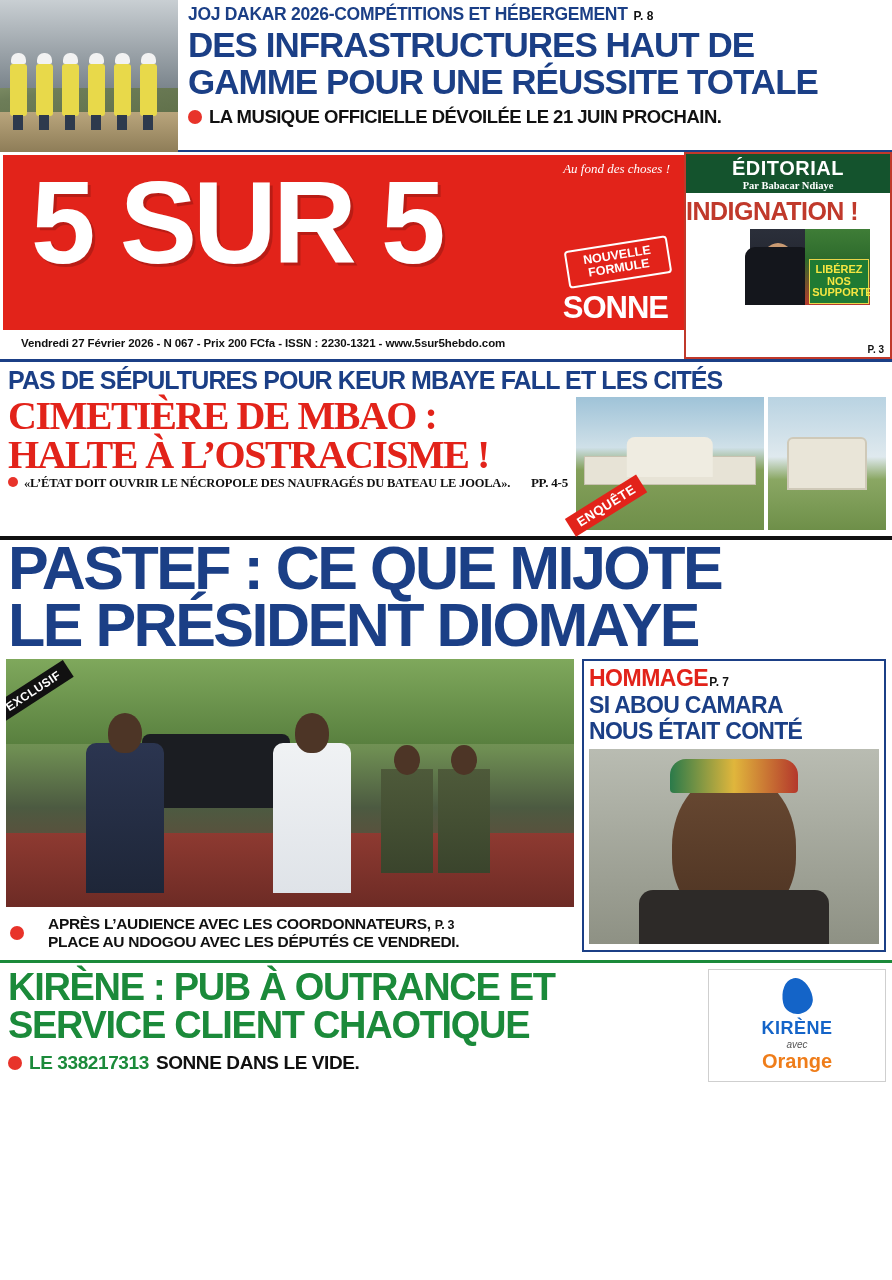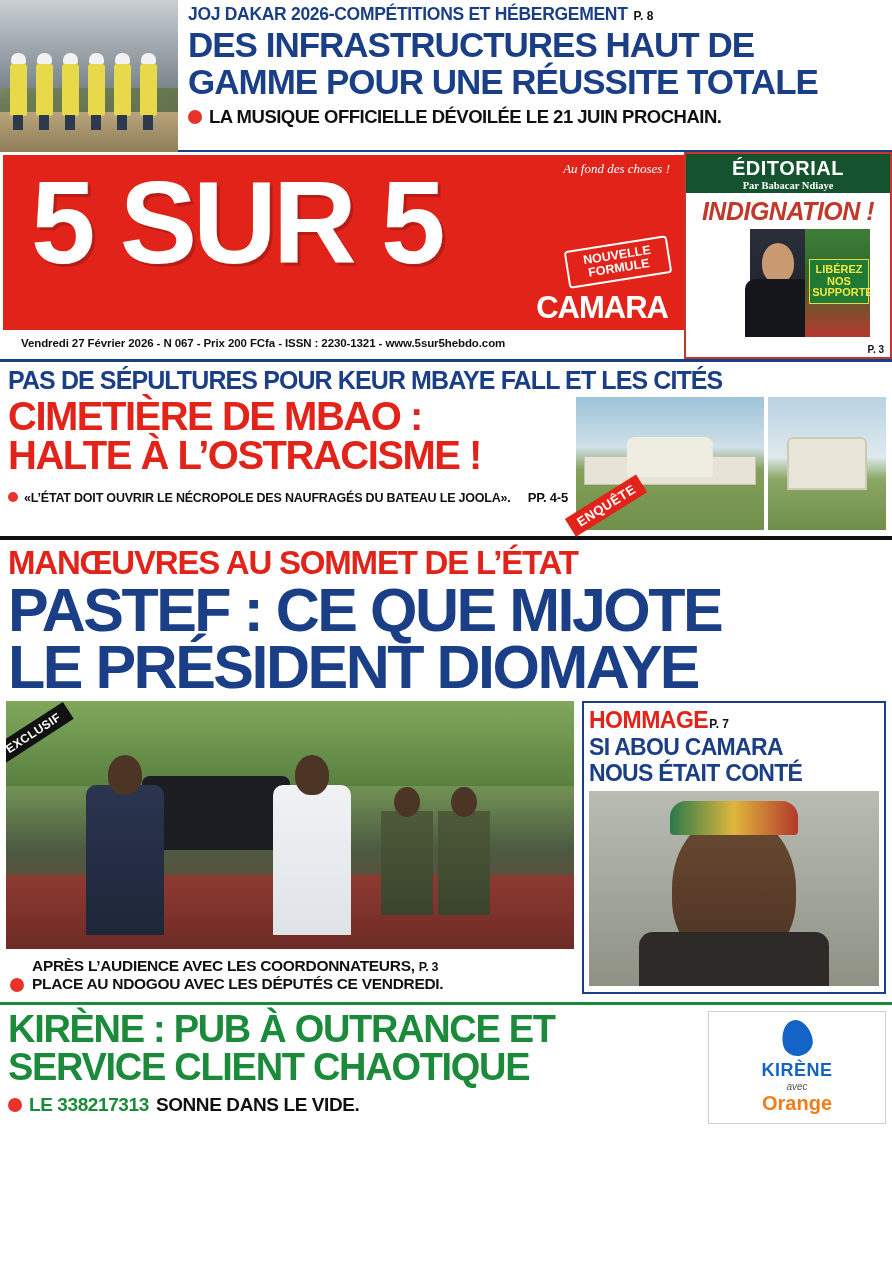--- a/index.html
+++ b/index.html
@@ -91,25 +91,25 @@
   }
   .edito-box {
     width: 208px; border: 2px solid #c0392b; background: #fff; position: relative;
   }
   .edito-head {
     background: #14532d; color: #fff; text-align: center; padding: 3px 0 2px;
   }
   .edito-title { font-weight: bold; font-size: 20px; letter-spacing: 0.5px; }
   .edito-by { font-family: "Liberation Serif", serif; font-weight: bold; font-size: 10.5px; }
   .indignation {
-    color: #c0392b; font-weight: bold; font-size: 25px; text-align: center;
-    letter-spacing: -0.5px; margin: 4px 0 3px; font-style: italic;
+    color: #c0392b; font-weight: bold; font-size: 25px; text-align: left;
+    letter-spacing: -0.5px; margin: 4px 0 3px;
   }
   .edito-photo {
-    margin: 0 20px; height: 108px; display: flex; position: relative; overflow: hidden; padding-left: 44px;
+    margin: 0 20px; height: 76px; display: flex; position: relative; overflow: hidden; padding-left: 44px;
   }
   .ep-left {
     width: 46%; background: linear-gradient(180deg,#2b2f3a 0%,#1a1d26 100%);
     position: relative;
   }
   .ep-left .face {
     position: absolute; left: 50%; top: 14px; transform: translateX(-50%);
     width: 32px; height: 40px; border-radius: 50% 50% 45% 45%; background: #c99a72;
   }
   .ep-left .body {
@@ -129,31 +129,31 @@
     position: absolute; right: 6px; bottom: 2px; font-weight: bold; font-size: 10px; color: #111;
   }
 
   
   .sec2 { border-top: 3px solid #1b3f86; padding-top: 2px; }
   .sec2-kicker {
     color: #1b3f86; font-weight: bold; font-size: 25px; letter-spacing: -0.9px;
     padding: 2px 6px 0 8px; white-space: nowrap;
   }
   .sec2-body { display: flex; gap: 8px; padding: 2px 6px 0 8px; }
-  .sec2-left { flex: 1; }
+  .sec2-left { flex: 1; font-family: Liberation Serif, serif; }
   .sec2-h1 {
     color: #e2231a; font-weight: bold; font-size: 40px; line-height: 0.97;
     letter-spacing: -1.5px;
   }
   .sec2-h2 {
     color: #e2231a; font-weight: bold; font-size: 40px; line-height: 0.97;
     letter-spacing: -1.5px;
   }
   .sec2-sub {
-    display: flex; align-items: baseline; gap: 6px; margin-top: 15px;
+    display: flex; align-items: baseline; gap: 6px; margin-top: 0;
     font-weight: bold; font-size: 12.5px; color: #111; letter-spacing: -0.2px;
   }
   .sec2-sub .pp { margin-left: auto; font-size: 13px; }
   .sec2-right { width: 310px; position: relative; display: flex; gap: 4px; }
   .cem-photo {
     flex: 1; height: 133px;
     background: linear-gradient(180deg,#9fc3d8 0%,#cfe0e8 38%,#84a05a 55%,#6f8f4a 100%);
     position: relative; overflow: hidden;
   }
   .cem-wall {
@@ -213,21 +213,21 @@
   .mp-soldier { position:absolute; bottom:14%; width:52px; height:104px;
     background: linear-gradient(180deg,#4e5a3a,#3a442c); }
   .mp-soldier .head { position:absolute; left:50%; transform:translateX(-50%); top:-24px;
     width:26px; height:30px; border-radius:50%; background:#4d3526; }
   .exclusif-badge {
     position: absolute; left: -14px; top: 22px; transform: rotate(-33deg);
     background: #111; color: #fff; font-weight: bold; font-size: 12px;
     padding: 3px 10px; letter-spacing: 0.4px;
   }
   .sec4-caption {
-    display: flex; gap: 8px; align-items: flex-end; padding: 8px 2px 0 4px;
+    display: flex; gap: 24px; align-items: center; padding: 8px 2px 0 4px;
   }
   .sec4-caption .txt {
     color: #111; font-weight: bold; font-size: 15.5px; line-height: 1.12; letter-spacing: -0.3px;
   }
   .sec4-caption .pg { font-size: 12.5px; font-weight: bold; }
 
   .sec4-right { flex: 1; border: 2px solid #1b3f86; padding: 4px 5px 6px; }
   .hommage-row { display: flex; align-items: baseline; gap: 1px; }
   .hommage {
     color: #e2231a; font-weight: bold; font-size: 23px; letter-spacing: -0.5px;
@@ -314,21 +314,21 @@
   </div>
 
   <div class="masthead-row">
     <div class="nameplate">
       <div class="aufond">Au fond des choses !</div>
       <div class="logo-5sur5">5 SUR 5</div>
       <div class="nouvelle-formule">
         <div>NOUVELLE</div>
         <div>FORMULE</div>
       </div>
-      <div class="hebdo">CAMARA</div>
+      <div class="hebdo">SONNE</div>
       <div class="masthead-info">Vendredi 27 Février 2026 - N 067 - Prix 200 FCfa - ISSN : 2230-1321 - www.5sur5hebdo.com</div>
     </div>
 
     <div class="edito-box">
       <div class="edito-head">
         <div class="edito-title">ÉDITORIAL</div>
         <div class="edito-by">Par Babacar Ndiaye</div>
       </div>
       <div class="indignation">INDIGNATION !</div>
       <div class="edito-photo">
@@ -367,21 +367,20 @@
         </div>
         <div class="cem-photo2">
           <div class="gate"></div>
         </div>
         <div class="enquete-badge">ENQUÊTE</div>
       </div>
     </div>
   </div>
 
   <div class="sec3">
-    <div class="sec3-kicker">MANŒUVRES AU SOMMET DE L’ÉTAT</div>
     <div class="sec3-h">PASTEF : CE QUE MIJOTE</div>
     <div class="sec3-h">LE PRÉSIDENT DIOMAYE</div>
   </div>
 
   <div class="sec4">
     <div class="sec4-left">
       <div class="main-photo">
         <div class="mp-sky"></div>
         <div class="mp-road"></div>
         <div class="mp-car"></div>

